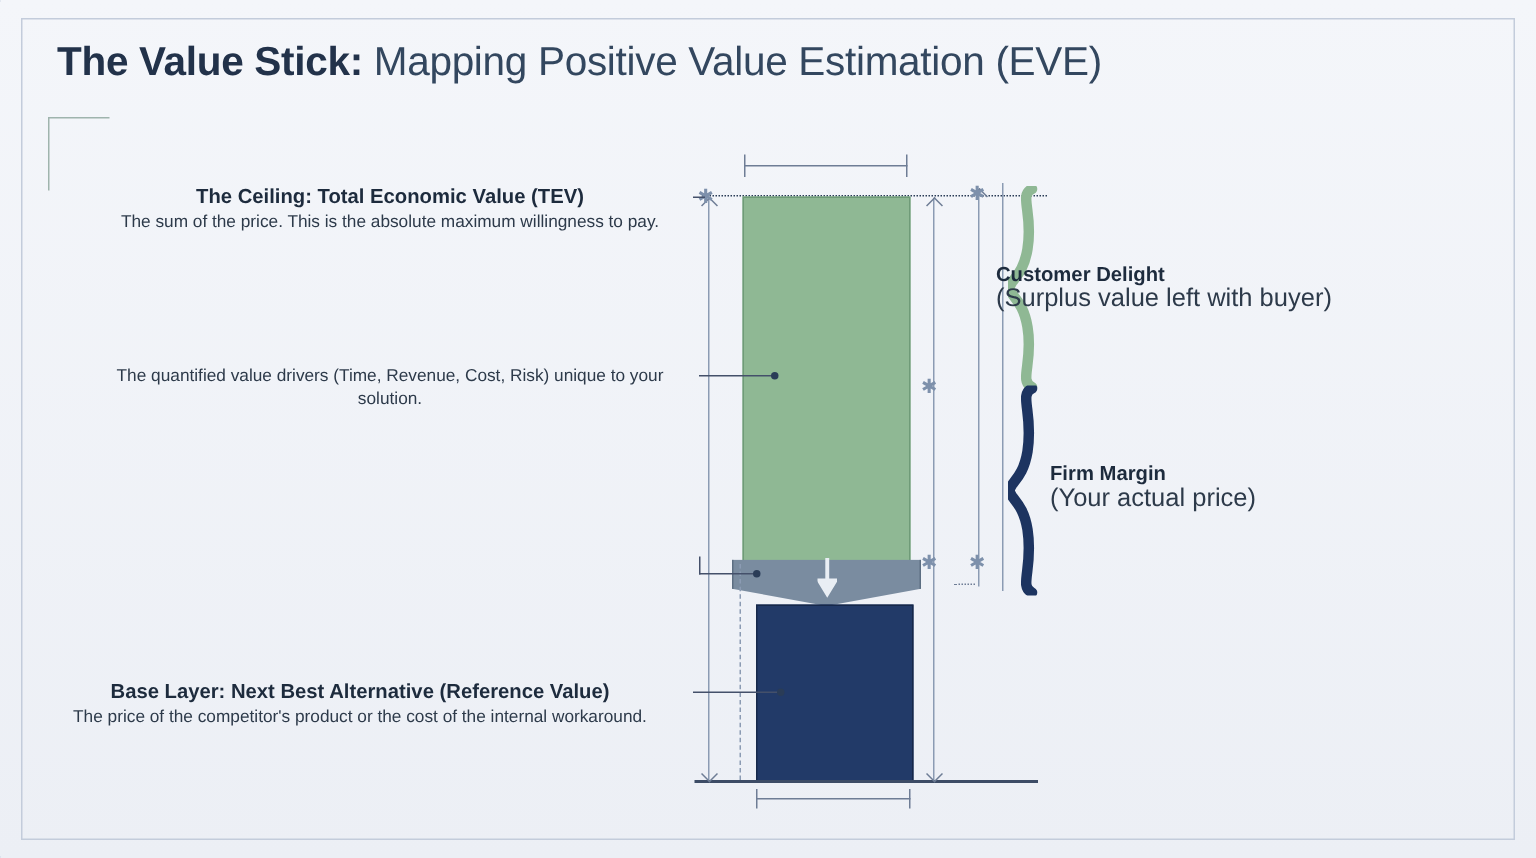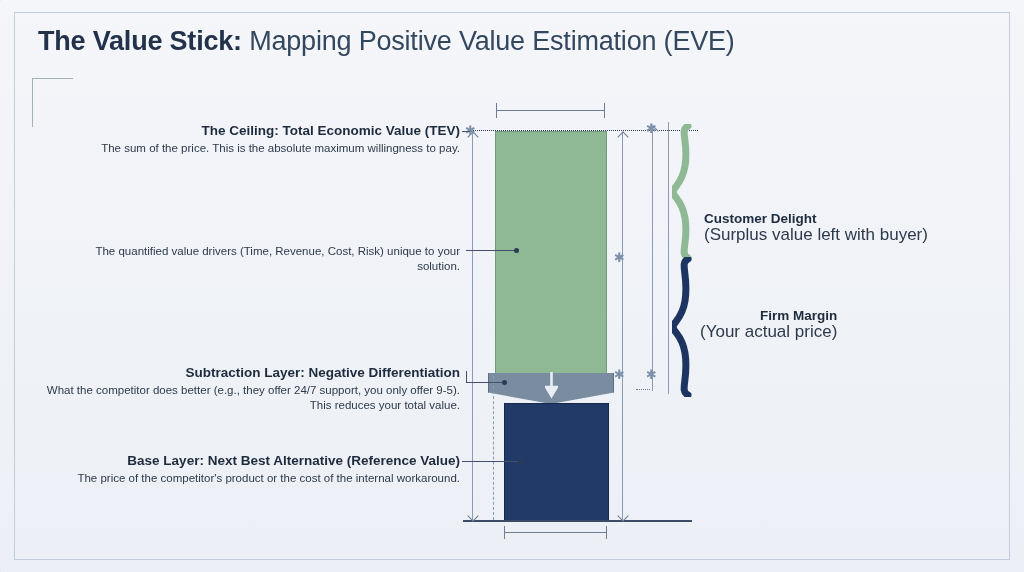--- a/index.html
+++ b/index.html
@@ -26,21 +26,21 @@
   
   #title{
     position:absolute;left:38px;top:26px;
     font-size:27px;letter-spacing:-.2px;white-space:nowrap;
     color:#2c4059;
   }
   #title .strong{font-weight:bold;color:#22324a;text-align:center;}
   #title .light{font-weight:400;color:#33475f;}
 
   
-  .lbl{position:absolute;text-align:right;color:#1e2d3f;}
+  .lbl{position:absolute;text-align:center;color:#1e2d3f;}
   .lbl .hd{font-size:13.5px;font-weight:bold;line-height:17px;white-space:nowrap;color:#1d2b3d;}
   .lbl .sb{font-size:11.5px;font-weight:400;line-height:14.5px;color:#2d3a4a;margin-top:2px;}
   #lbl-ceiling{left:60px;top:122px;width:400px;}
   #lbl-addition{left:60px;top:242px;width:400px;}
   #lbl-subtraction{left:40px;top:364px;width:420px;}
   #lbl-base{left:20px;top:452px;width:440px;}
 
   
   .leader{position:absolute;height:1px;background:#44506a;}
   .leader-dot{position:absolute;width:5px;height:5px;border-radius:50%;background:#2a3c57;}
@@ -87,22 +87,22 @@
   .arrowhead{position:absolute;width:7px;height:7px;border-left:1px solid #6e7d95;border-bottom:1px solid #6e7d95;}
   .starmark{position:absolute;color:#7d90ab;font-size:13px;line-height:13px;}
 
   
   .brace{position:absolute;}
   #brace-green{left:672px;top:124px;}
   #brace-navy{left:672px;top:257px;}
   .rlbl{position:absolute;color:#1d2b3d;}
   .rlbl .hd{font-size:13.5px;font-weight:bold;line-height:17px;white-space:nowrap;}
   .rlbl .sb{font-size:17px;line-height:15px;color:#2d3a4a;white-space:nowrap;}
-  #rlbl-delight{left:704px;top:174px;margin-top:36px;}
-  #rlbl-margin{left:700px;top:307px;text-align:right;}
+  #rlbl-delight{left:664px;top:174px;}
+  #rlbl-margin{left:700px;top:307px;}
 </style>
 </head>
 <body>
 
 <div id="stage">
 
   <div class="outer-border"></div>
   <div class="corner-bracket"></div>
 
   <div id="title">
@@ -157,24 +157,20 @@
     <div class="sb">The sum of the price. This is the absolute maximum willingness to pay.</div>
   </div>
   <div class="leader" style="left:462px;top:131px;width:8px;"></div>
 
   <div class="lbl" id="lbl-addition">
     <div class="sb">The quantified value drivers (Time, Revenue, Cost, Risk) unique to your solution.</div>
   </div>
   <div class="leader" style="left:466px;top:250px;width:52px;"></div>
   <div class="leader-dot" style="left:514px;top:248px;"></div>
 
-  <div class="lbl" id="lbl-subtraction">
-    <div class="hd">Subtraction Layer: Negative Differentiation</div>
-    <div class="sb">What the competitor does better (e.g., they offer 24/7 support, you only offer 9-5). This reduces your total value.</div>
-  </div>
   <div class="leader-v" style="left:466px;top:371px;height:12px;"></div>
   <div class="leader" style="left:466px;top:382px;width:40px;"></div>
   <div class="leader-dot" style="left:502px;top:380px;"></div>
 
   <div class="lbl" id="lbl-base">
     <div class="hd">Base Layer: Next Best Alternative (Reference Value)</div>
     <div class="sb">The price of the competitor's product or the cost of the internal workaround.</div>
   </div>
   <div class="leader" style="left:462px;top:461px;width:60px;"></div>
   <div class="leader-dot" style="left:518px;top:459px;"></div>

